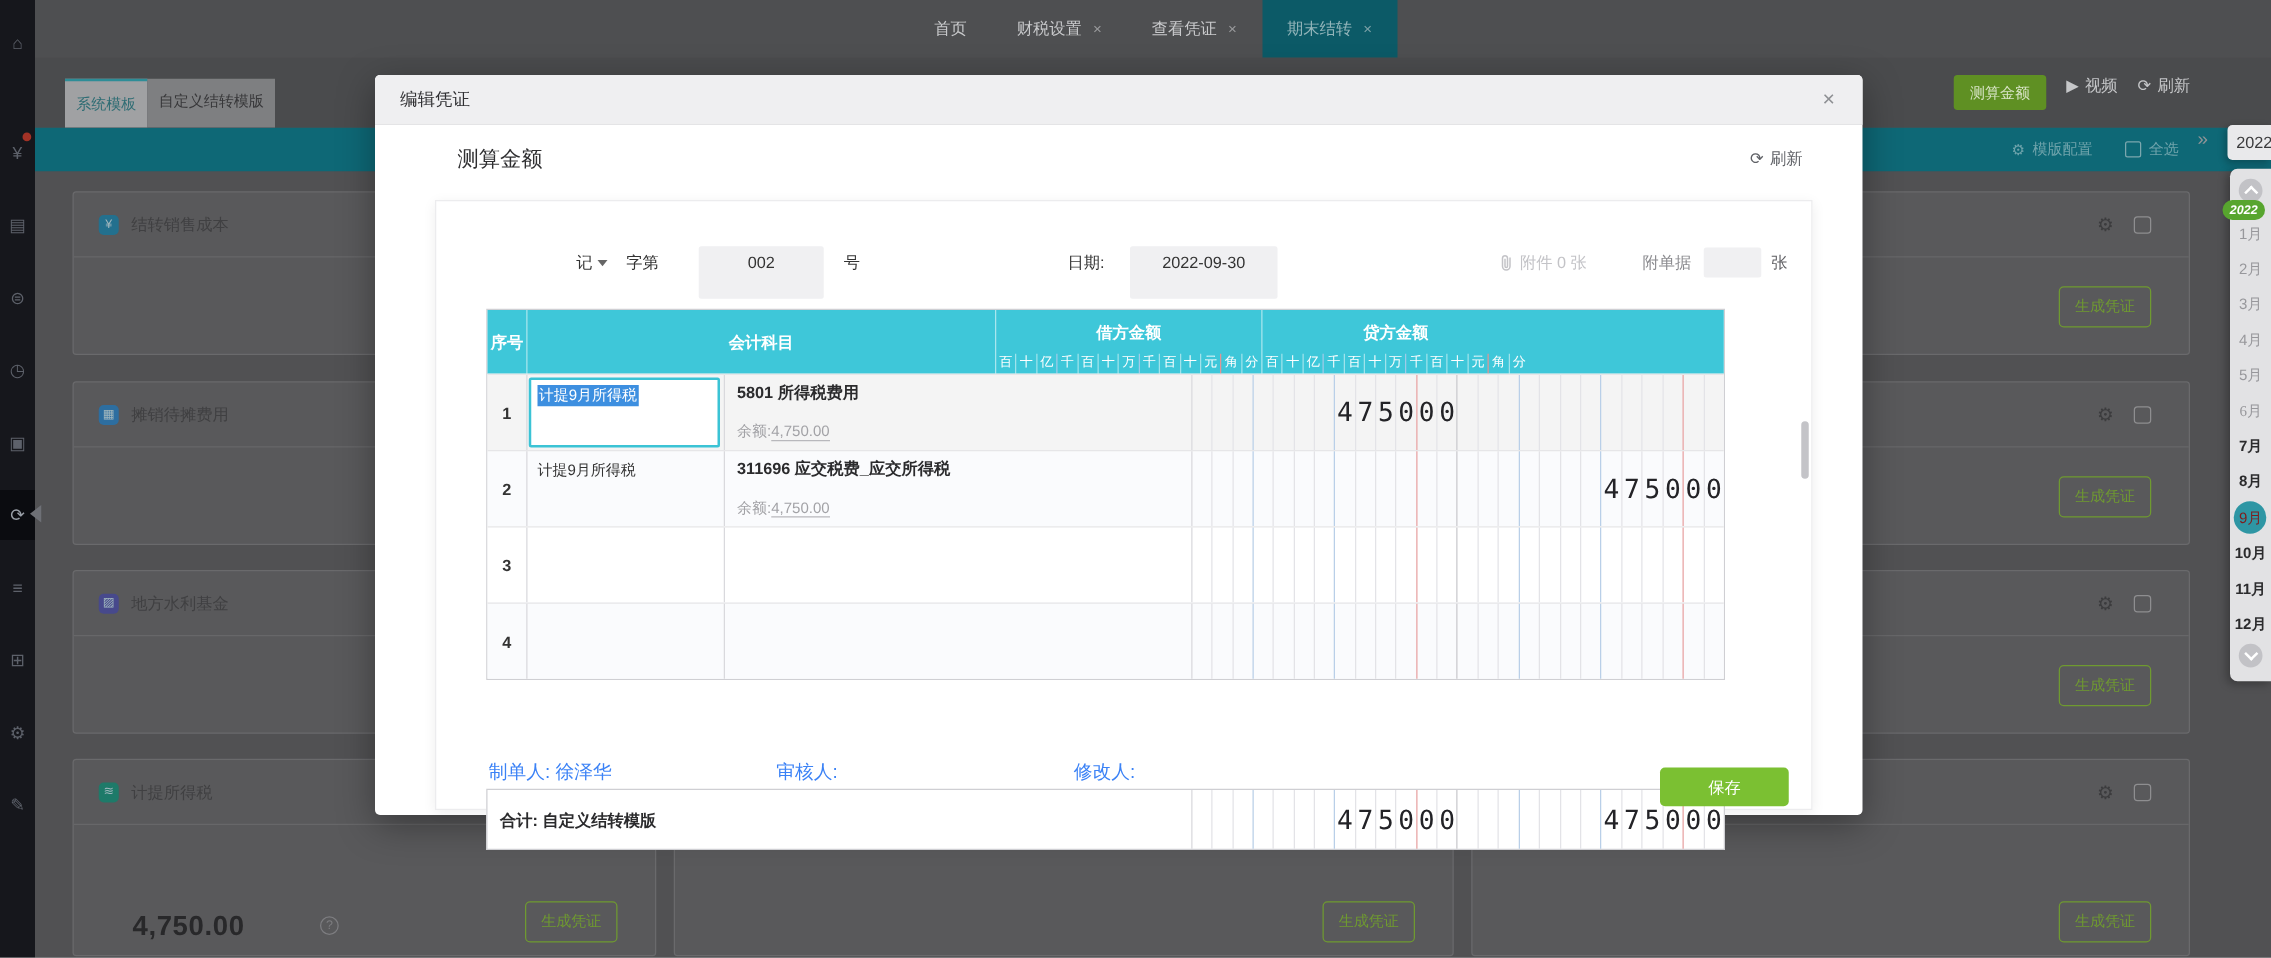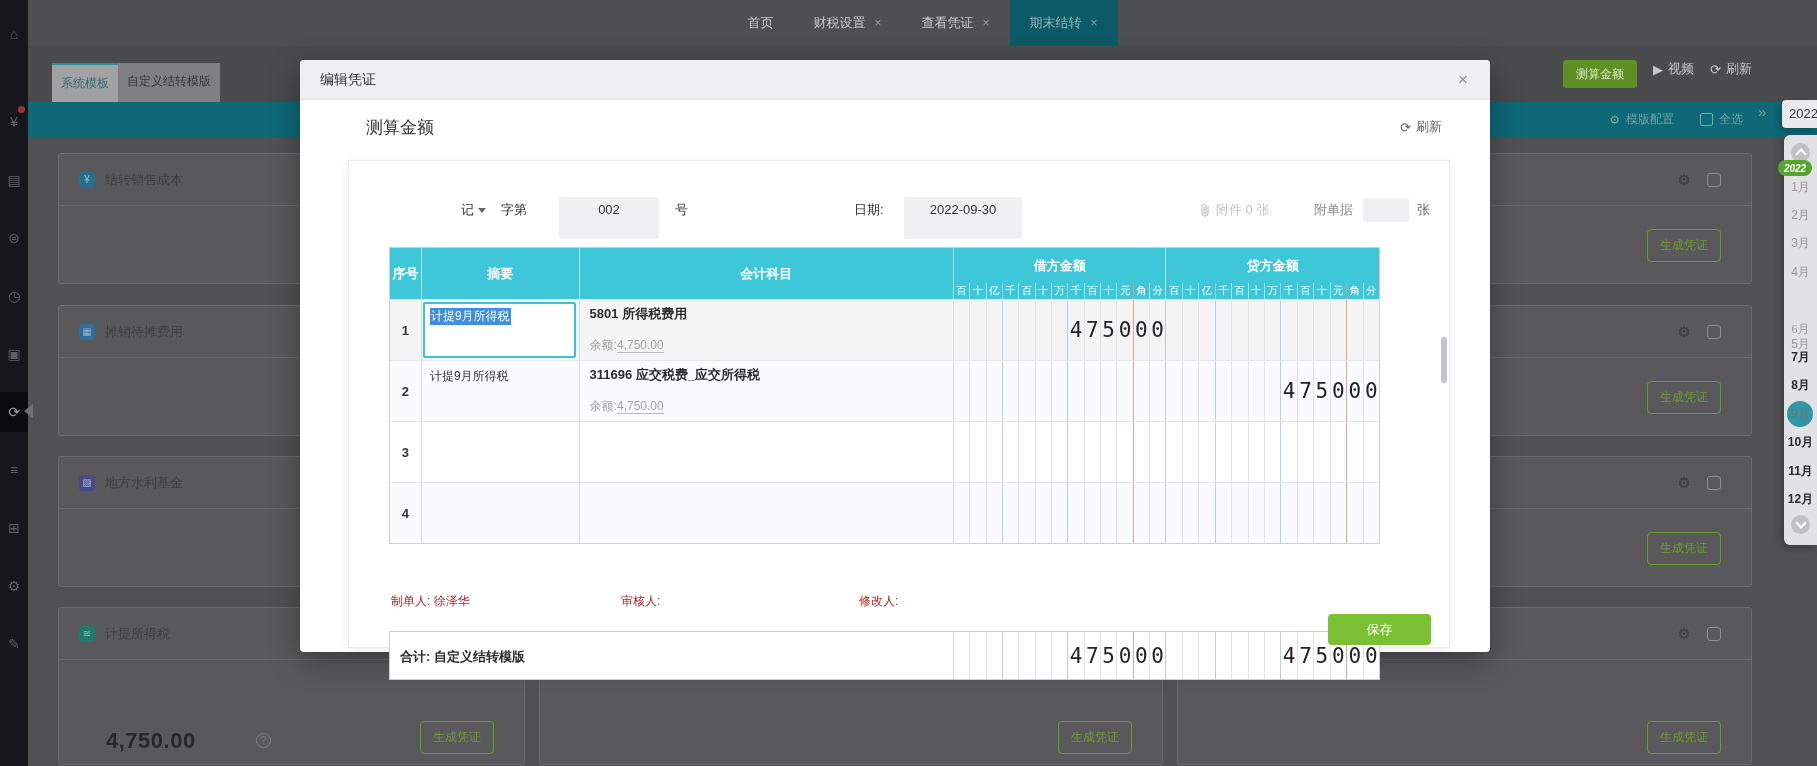--- a/index.html
+++ b/index.html
@@ -63,21 +63,21 @@
     border-radius:6px 0 0 6px; box-shadow:-2px 2px 8px rgba(0,0,0,.3); z-index:30; }
   .chev { position:absolute; left:7px; width:19px; height:19px; border-radius:50%; background:#c2c2c6; cursor:pointer; }
   .chev::after { content:""; position:absolute; left:6px; width:6px; height:6px; border:2px solid #fff; border-right:none; border-bottom:none; }
   .chev.up::after { top:7px; transform:rotate(45deg); }
   .chev.down::after { top:4px; transform:rotate(225deg); }
   .year-badge { position:absolute; left:-6px; top:25px; width:34px; height:16px; background:var(--badge,#57a52e); border-radius:8px;
     color:#fff; font-size:10px; font-weight:bold; font-style:italic; display:flex; align-items:center; justify-content:center; }
   .month { position:absolute; left:0; width:33px; height:22px; display:flex; align-items:center; justify-content:center;
     font-size:12px; color:#97979b; cursor:pointer; white-space:nowrap; }
   .month.strong { color:#2b2b2d; font-weight:600; }
-  .month.active { color:#737373; }
+  .month.active { color:#7f1d1d; }
   .month.active .mcirc { position:absolute; left:3px; top:-2px; width:26px; height:26px; border-radius:50%; background:#2e96a4; z-index:-1; }
 
   
   .modal { position:absolute; left:300px; top:60px; width:1190px; height:592px; background:#fff; border-radius:4px;
     box-shadow:0 8px 30px rgba(0,0,0,.35); z-index:50; }
   .modal-head { height:40px; background:#efeff1; border-bottom:1px solid #e4e4e6; border-radius:4px 4px 0 0;
     display:flex; align-items:center; padding:0 20px; font-size:14px; color:#303033; }
   .modal-close { position:absolute; right:22px; top:10px; font-size:17px; color:#8e9094; cursor:pointer; }
   .voucher-title { position:absolute; left:66px; top:56px; font-size:17px; color:#2f2f31; }
   .modal-refresh { position:absolute; right:48px; top:58px; font-size:13px; color:#5f6166; display:flex; gap:5px; align-items:center; cursor:pointer; }
@@ -117,21 +117,21 @@
     font-family:"DejaVu Sans Mono","Liberation Mono",monospace; font-size:21px; }
   .dcol.c3, .dcol.c7 { border-right-color:#b9cfe8; }
   .dcol.c11 { border-right-color:#e8a2a2; }
   .dcol.c13 { border-right:none; }
   .hamt-digits .dcol.c3, .hamt-digits .dcol.c7 { border-right-color:#9ecbe8; }
   .hamt-digits .dcol.c11 { border-right-color:#e09595; }
   .hamt-digits .dcol { border-right-color:rgba(255,255,255,.5); color:#fff; }
   .vtotal { position:absolute; left:40px; width:991px; height:49px; border:1px solid #cfcfd3; display:flex; background:#fff; }
   .t-left { width:565px; border-right:1px solid #d9d9dd; font-size:13px; font-weight:bold; color:#2b2b2d; line-height:49px; padding-left:10px; }
 
-  .foot-name { position:absolute; font-size:12px; color:#b91c1c; top:432px; }
+  .foot-name { position:absolute; font-size:15px; color:#3b82f6; top:447px; }
   .btn-save { position:absolute; left:979px; top:453px; width:103px; height:31px; background:var(--save,#7bc032);
     border-radius:4px; color:#fff; font-size:13px; display:flex; align-items:center; justify-content:center; cursor:pointer; }
   .scroll-thumb { position:absolute; right:2px; top:176px; width:6px; height:46px; background:#c4c4c8; border-radius:3px; cursor:pointer; }
 </style>
 </head>
 <body>
 
 <div class="stage">
 
   <div class="sidebar" id="sidebar">
@@ -290,21 +290,21 @@
   <div class="collapse-tab">»</div>
   <div class="year-box">2022.</div>
   <div class="date-panel" id="monthPanel">
     <div class="chev up" style="top:8px"></div>
     <div class="year-badge">2022</div>
     <div class="chev down" style="top:380px"></div>
   <div class="month" style="top: 41px;">1月</div>
       <div class="month" style="top: 69.4px;">2月</div>
       <div class="month" style="top: 97.8px;">3月</div>
       <div class="month" style="top: 126.2px;">4月</div>
-      <div class="month" style="top: 154.6px; margin-top: 44px;">5月</div>
+      <div class="month" style="top: 154.6px;">5月</div>
       <div class="month" style="top: 183px; font-family: Liberation Serif, serif;">6月</div>
       <div class="month strong" style="top: 211.4px;">7月</div>
       <div class="month strong" style="top: 239.8px;">8月</div>
       <div class="month active" style="top: 268.2px;">9月<div class="mcirc"></div></div>
       <div class="month strong" style="top: 296.6px;">10月</div>
       <div class="month strong" style="top: 325px;">11月</div>
       <div class="month strong" style="top: 353.4px;">12月</div>
     </div>
 
   <div class="modal">
@@ -334,21 +334,20 @@
         </svg>
         <span>附件 0 张</span>
       </span>
       <span class="vh-item" style="left:965px;color:#8c8c90">附单据</span>
       <span class="vh-input" style="left:1014px;width:46px;top:37px;height:24px"></span>
       <span class="vh-item" style="left:1068px;color:#606064">张</span>
 
       <div class="vtable">
         <div class="vhead">
           <div class="hcell w-idx">序号</div>
-          <div class="hcell w-sum">摘要</div>
           <div class="hcell w-acc">会计科目</div>
           <div class="hamt">
             <div class="hamt-top">借方金额</div>
             <div class="hamt-digits" id="dl-debit">
                 <div class="dcol c1">百</div>
                 <div class="dcol c2">十</div>
                 <div class="dcol c3">亿</div>
                 <div class="dcol c4">千</div>
                 <div class="dcol c5">百</div>
                 <div class="dcol c6">十</div>

